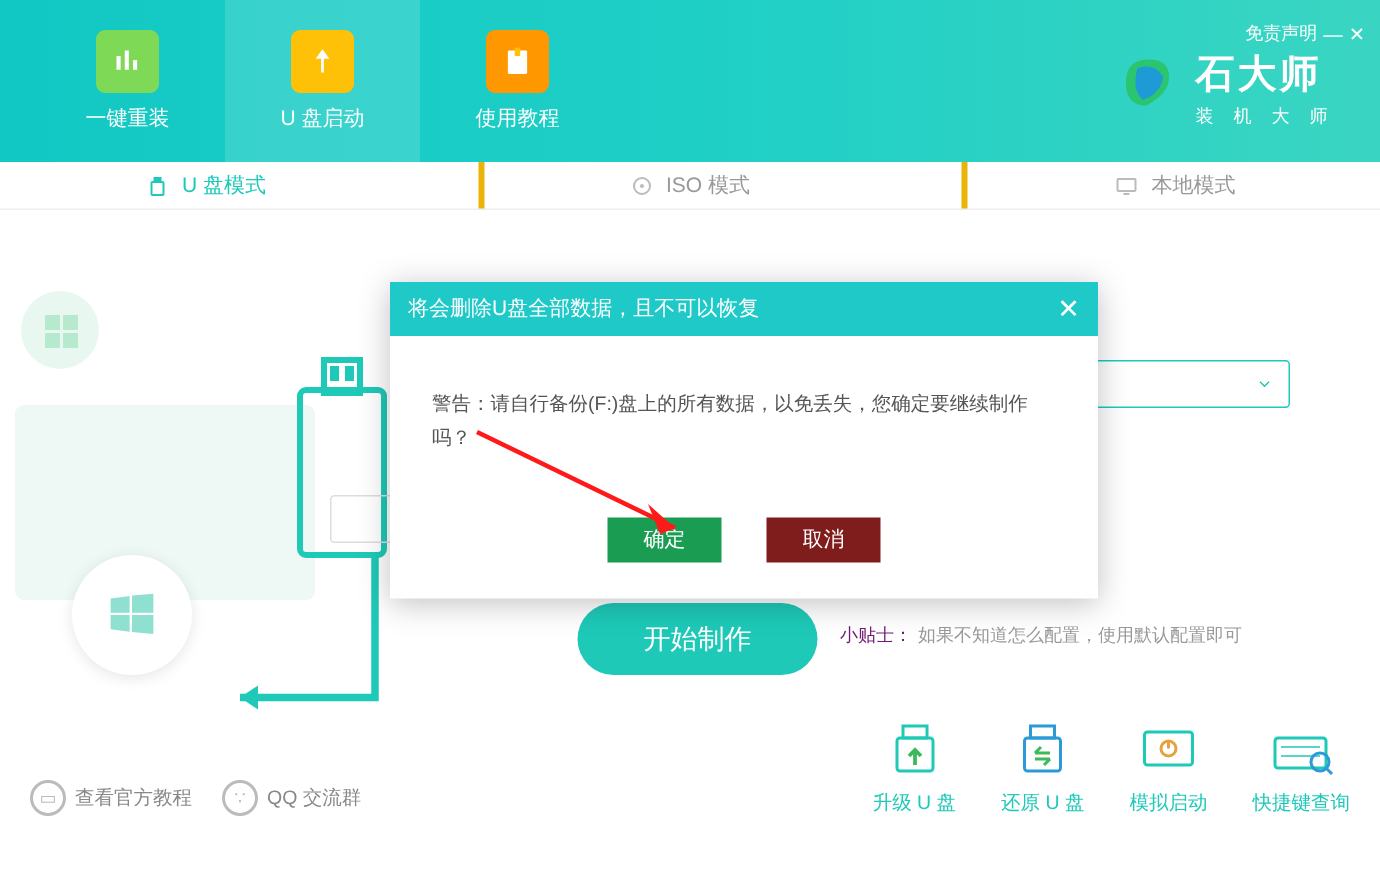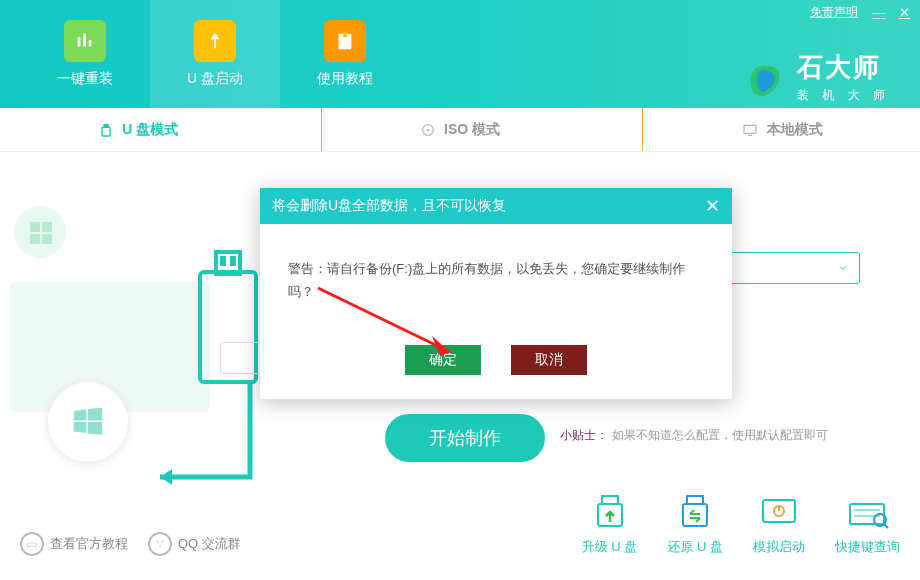--- a/index.html
+++ b/index.html
@@ -5,32 +5,32 @@
 * { margin: 0; padding: 0; box-sizing: border-box; font-family: "Microsoft YaHei", sans-serif; }
 body { width: 920px; height: 580px; background: #fff; overflow: hidden; position: relative; }
 
 .header { height: 108px; background: linear-gradient(90deg, #12c8c4, #1ecfc6, #3ad5c2); display: flex; align-items: center; padding: 0 20px; position: relative; }
 .nav-tab { width: 130px; height: 108px; display: flex; flex-direction: column; align-items: center; justify-content: center; color: #fff; font-size: 14px; cursor: pointer; text-align: right; }
 .nav-tab.active { background: rgba(255,255,255,0.15); }
 .nav-icon { width: 42px; height: 42px; margin-bottom: 8px; border-radius: 6px; display: flex; align-items: center; justify-content: center; }
 .ic-reinstall { background: #7ed957; }
 .ic-usb { background: #ffc107; }
 .ic-tutorial { background: #ff9800; }
-.top-right { position: absolute; right: 10px; top: 4px; display: flex; align-items: center; gap: 14px; color: #fff; font-size: 12px; text-decoration: underline; }
+.top-right { position: absolute; right: 10px; top: 14px; display: flex; align-items: center; gap: 4px; color: #fff; font-size: 12px; }
 .win-ctrl { cursor: pointer; font-size: 13px; }
-.brand { position: absolute; right: 30px; top: 50px; display: flex; align-items: flex-end; color: #fff; }
+.brand { position: absolute; right: 30px; top: 32px; display: flex; align-items: flex-start; color: #fff; }
 .brand-logo { width: 46px; height: 46px; margin-right: 10px; }
 .brand-txt { display: flex; flex-direction: column; }
 .brand-name { font-size: 26px; font-weight: bold; letter-spacing: 2px; }
 .brand-sub { font-size: 12px; letter-spacing: 5px; margin-top: 2px; }
 
-.mode-bar { height: 44px; display: flex; border-bottom: 1px solid #eee; font-weight: bold; }
+.mode-bar { height: 32px; display: flex; border-bottom: 1px solid #eee; }
 .mode-tab { flex: 1; display: flex; align-items: center; justify-content: center; font-size: 14px; color: #999; cursor: pointer; gap: 8px; }
 .mode-tab.active { color: #1ec9b8; }
-.mode-tab + .mode-tab { border-left: 1px solid #eab308; margin-left: 44px; }
+.mode-tab + .mode-tab { border-left: 4px solid #eab308; margin-left: 44px; }
 
 .content { position: relative; height: 428px; }
 .bg-deco { position: absolute; left: 0; top: 40px; width: 290px; height: 300px; }
 .start-btn { position: absolute; left: 385px; top: 262px; width: 160px; height: 48px; border-radius: 24px; background: #1ec9b8; color: #fff; font-size: 18px; display: flex; align-items: center; justify-content: center; cursor: pointer; }
 .tip { position: absolute; left: 560px; top: 275px; font-size: 12px; color: #999; }
 .tip-label { color: #701a75; margin-right: 4px; }
 .field-box { position: absolute; right: 60px; top: 100px; width: 180px; height: 32px; border: 1px solid #1ec9b8; border-radius: 3px; display: flex; align-items: center; padding: 0 10px; color: #666; font-size: 13px; justify-content: space-between; }
 .field-box2 { position: absolute; right: 230px; top: 190px; width: 470px; height: 32px; border: 1px solid #ddd; border-radius: 3px; }
 
 .tool-row { position: absolute; bottom: 24px; left: 0; right: 0; display: flex; align-items: flex-end; padding: 0 20px; }

